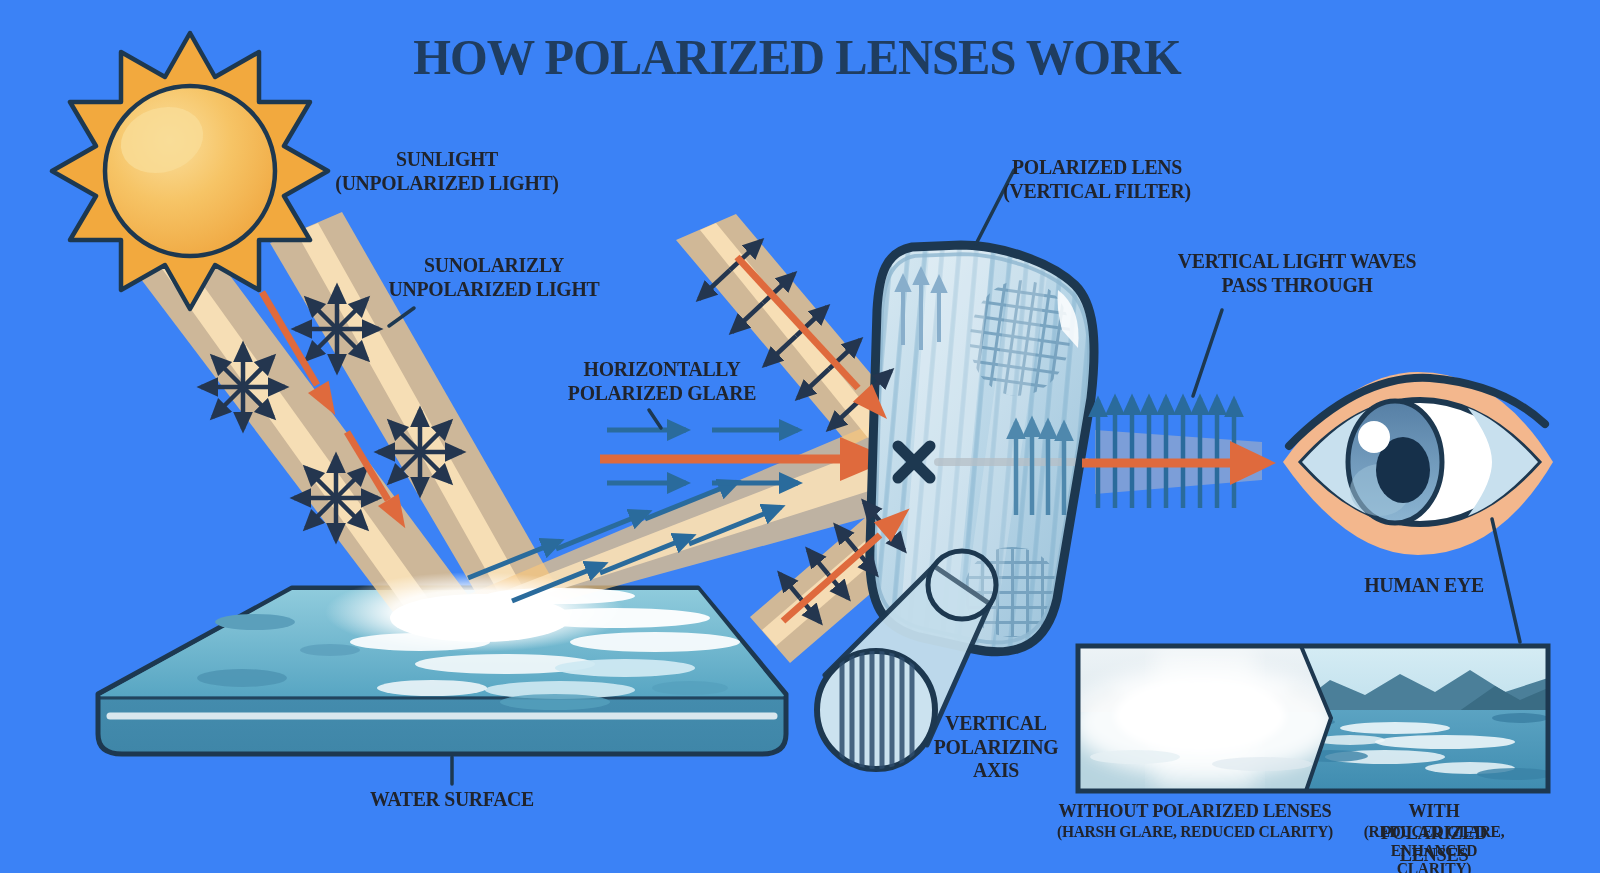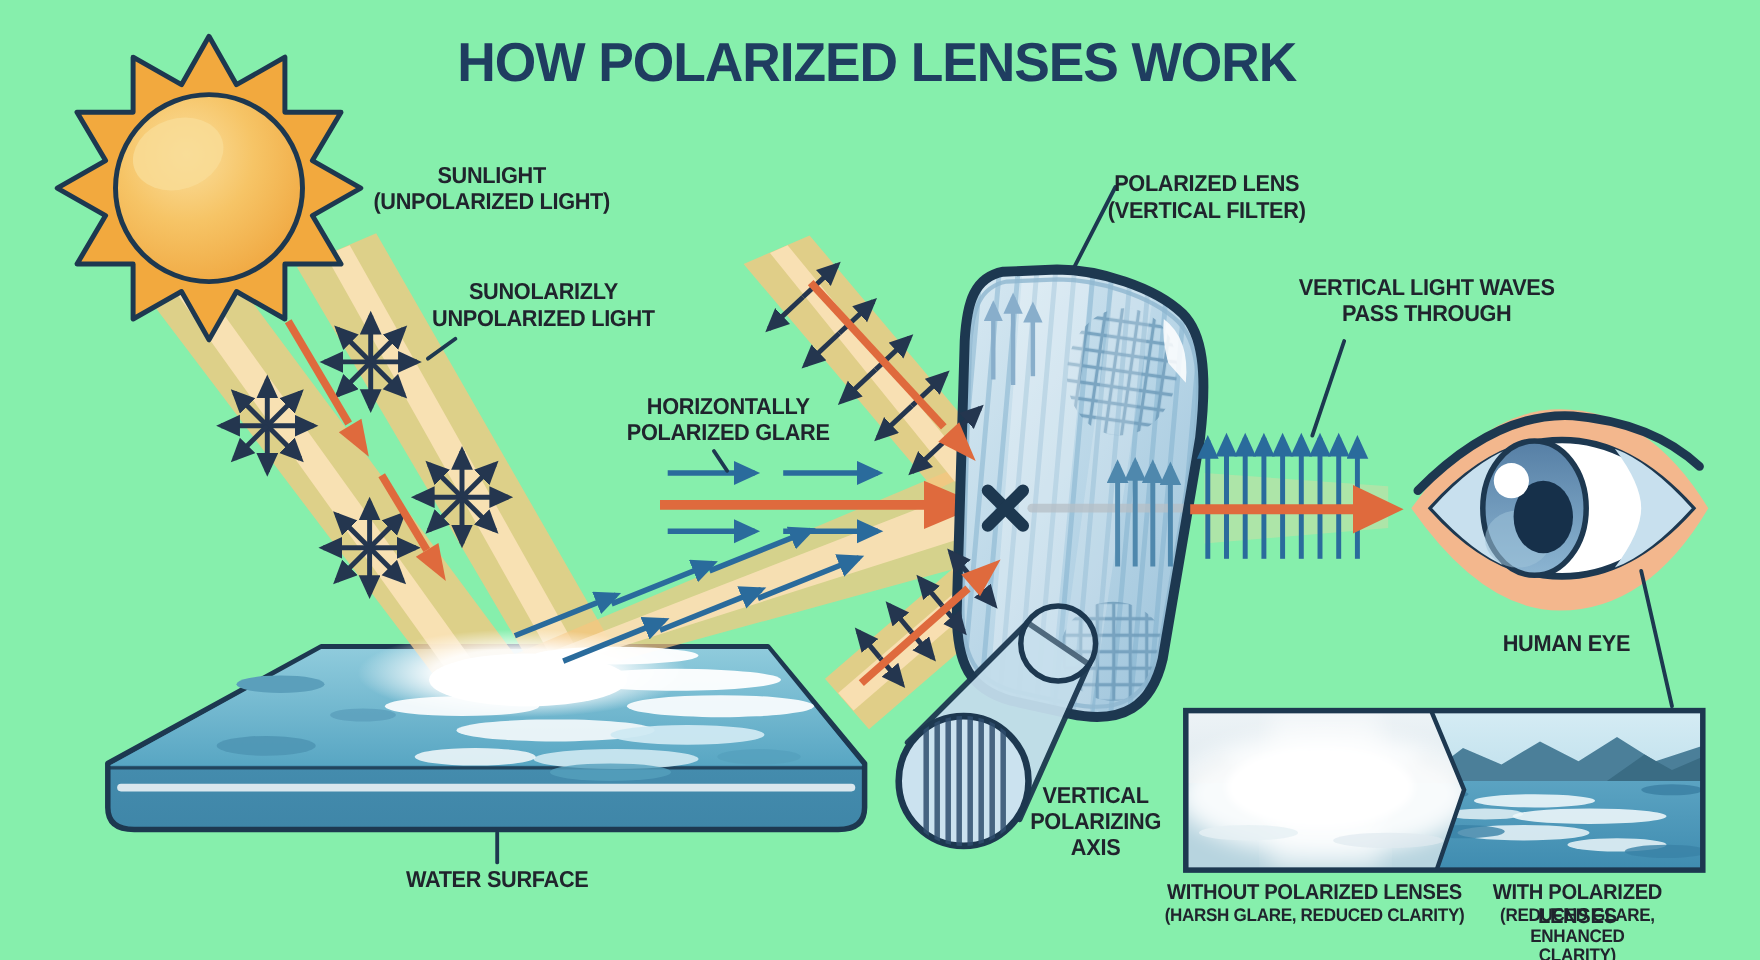--- a/index.html
+++ b/index.html
@@ -1,17 +1,17 @@
 <!DOCTYPE html>
 <html><head>
 <meta charset="utf-8">
 <style>
   html,body{margin:0;padding:0;background:#e8e8e8;}
-  .stage{position:relative;width:1600px;height:873px;background:#86efac;overflow:hidden;
-         font-family:Liberation Sans, sans-serif;}
+  .stage{position:relative;width:1600px;height:873px;background:#3b82f6;overflow:hidden;
+         font-family:Liberation Serif, serif;}
   svg{position:absolute;left:0;top:0;}
   .lbl{position:absolute;font-weight:700;color:#20242d;text-align:center;
        white-space:pre-line;line-height:1.13;letter-spacing:-0.3px;
        transform:translateX(-50%) scaleX(.94);font-size:21px;}
   .title{position:absolute;font-weight:800;color:#1f3d60;text-align:center;
          white-space:nowrap;letter-spacing:-1px;transform:translateX(-50%) scaleX(.97);
          font-size:50px;}
   .cap-t{font-size:19.5px;}
   .cap-s{font-size:16.5px;}
 </style>

